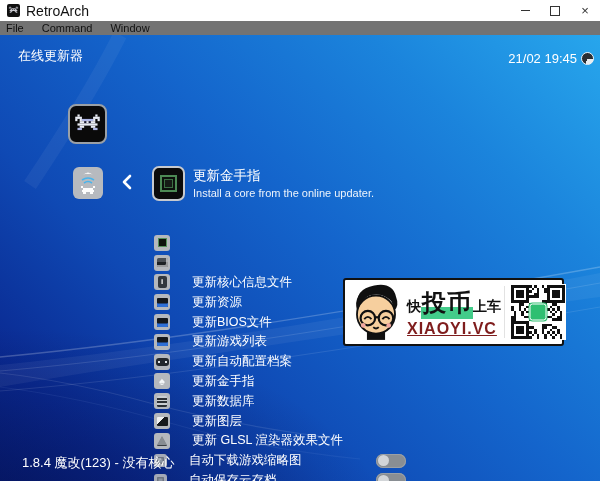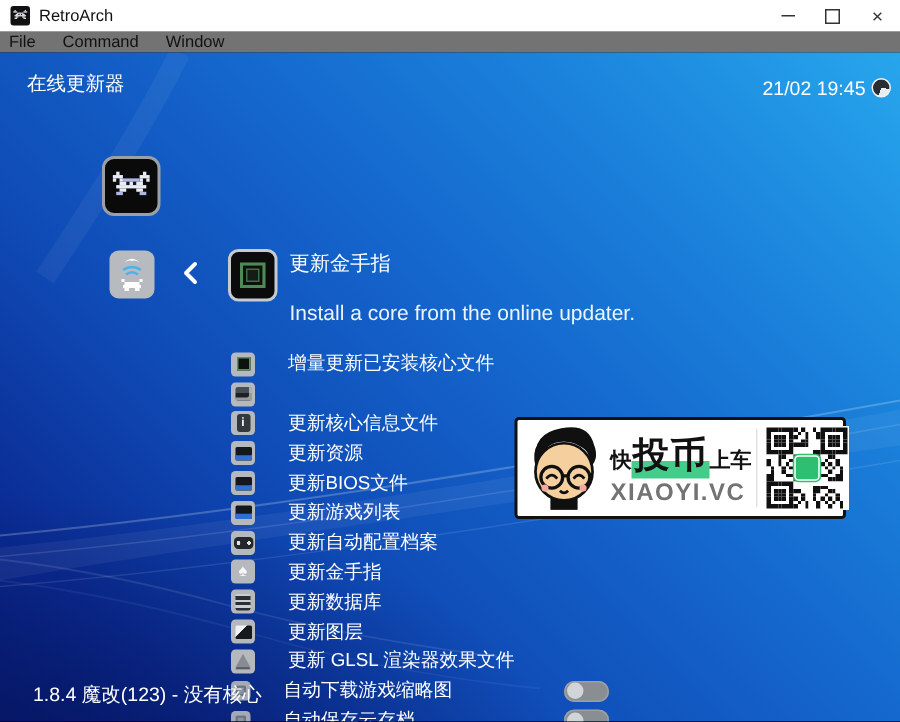--- a/index.html
+++ b/index.html
@@ -2,21 +2,21 @@
 <html><head>
 <meta charset="utf-8">
 <style>
   html,body{margin:0;padding:0;}
   body{width:600px;height:481px;overflow:hidden;font-family:"Liberation Sans","DejaVu Sans",sans-serif;background:#000;}
   .window{width:600px;height:481px;display:flex;flex-direction:column;}
 
   
   .titlebar{height:21px;background:#ffffff;display:flex;align-items:center;position:relative;flex:0 0 auto;}
   .app-ico{width:13px;height:13px;margin:0 6px 0 7px;border-radius:2px;background:#111;display:flex;align-items:center;justify-content:center;}
-  .tb-title{font-size:11px;color:#111;}
+  .tb-title{font-size:14px;color:#111;}
   .tb-btns{position:absolute;right:0;top:0;height:21px;display:flex;}
   .tb-btn{width:30px;height:21px;display:flex;align-items:center;justify-content:center;color:#222;}
   .glyph-min{width:9px;height:1px;background:#333;}
   .glyph-max{width:8px;height:8px;border:1px solid #333;}
   .glyph-close{font-size:13px;line-height:1;color:#333;}
 
   
   .menubar{height:14px;background:#737373;display:flex;align-items:center;padding-left:6px;gap:18px;flex:0 0 auto;}
   .menubar span{font-size:11px;color:#111;}
 
@@ -38,21 +38,21 @@
     border:2px solid #9aa0a6;border-radius:8px;box-sizing:border-box;display:flex;align-items:center;justify-content:center;}
   .updater-tile{position:absolute;left:73px;top:132px;width:30px;height:32px;background:#b7babf;
     border-radius:6px;display:flex;align-items:center;justify-content:center;}
   .chev{position:absolute;left:121px;top:139px;}
   .core-tile{position:absolute;left:152px;top:131px;width:33px;height:35px;background:#0b0b0b;
     border:2px solid #c7cacf;border-radius:7px;box-sizing:border-box;display:flex;align-items:center;justify-content:center;}
   .chipbig{width:17px;height:17px;background:#161b16;border:2px solid #4d8a55;box-sizing:border-box;
     box-shadow:inset 0 0 0 2px #0c100c, inset 0 0 0 3px #3c6f43;}
 
   .sel-title{position:absolute;left:193px;top:132px;font-size:13.5px;color:#fff;}
-  .sel-sub{position:absolute;left:193px;top:165px;font-size:14px;color:rgba(255,255,255,.92);}
+  .sel-sub{position:absolute;left:193px;top:152px;font-size:11px;color:rgba(255,255,255,.92);}
 
   
   .list{position:absolute;left:154px;top:198px;width:300px;}
   .row{height:19.8px;display:flex;align-items:center;position:relative;}
   .mi{width:16px;height:16px;background:#b5b8bd;border-radius:3px;display:flex;align-items:center;justify-content:center;flex:0 0 auto;}
   .mi.small{width:13px;height:13px;opacity:.9;}
   .rlabel{margin-left:22px;font-size:12.5px;color:#fff;white-space:nowrap;}
 
   .g{display:block;}
   .g-chip{width:9px;height:9px;background:#0d120d;border:1.5px solid #55905c;box-sizing:border-box;}
@@ -79,21 +79,21 @@
   .status{position:absolute;left:22px;top:419px;font-size:13px;color:#fff;}
 
   
   .wm{position:absolute;left:343px;top:243px;width:221px;height:68px;background:#fff;border:2px solid #111;
     border-radius:3px;box-sizing:border-box;display:flex;align-items:center;}
   .wm-avatar{flex:0 0 auto;margin-left:2px;}
   .wm-text{flex:1 1 auto;display:flex;flex-direction:column;align-items:flex-start;justify-content:center;padding-left:2px;}
   .wm-l1{display:flex;align-items:baseline;color:#111;font-weight:bold;white-space:nowrap;}
   .wm-l1 .sm{font-size:14px;}
   .wm-l1 .em{font-size:24px;letter-spacing:1px;background:linear-gradient(transparent 64%,#43cc8a 64%);padding:0 1px;}
-  .wm-l2{font-size:16px;color:#737373;letter-spacing:1px;font-weight:bold;margin-top:1px;}
+  .wm-l2{font-size:16px;color:#7f1d1d;letter-spacing:1px;font-weight:bold;margin-top:1px;text-decoration:underline;}
   .wm-div{width:1px;height:52px;background:#e2e2e2;margin:0 5px 0 3px;flex:0 0 auto;}
   .qr-wrap{position:relative;width:56px;height:56px;margin-right:4px;flex:0 0 auto;background:#fff;}
   .qr{position:absolute;inset:1px;display:grid;grid-template-columns:repeat(21,1fr);grid-template-rows:repeat(21,1fr);}
   .qr i{background:#fff;}
   .qr i.d{background:#101010;}
   .qr-logo{position:absolute;left:50%;top:50%;transform:translate(-50%,-50%);width:15px;height:15px;border-radius:3px;
     background:#2fbf71;border:1.5px solid #fff;box-shadow:0 0 0 1px #2fbf71;}
 </style>
 </head>
 <body>
@@ -210,21 +210,20 @@
     </div>
 
     <div class="sel-title">更新金手指</div>
     <div class="sel-sub">Install a core from the online updater.</div>
 
     <div class="list" id="menu-list">
         <div class="row">
           <span class="mi">
             <span class="g g-chip"></span>
           </span>
-          <span class="rlabel">增量更新已安装核心文件</span>
         </div>
         <div class="row">
           <span class="mi">
             <span class="g g-disk"></span>
           </span>
         </div>
         <div class="row">
           <span class="mi">
             <span class="g g-info"></span>
           </span>

